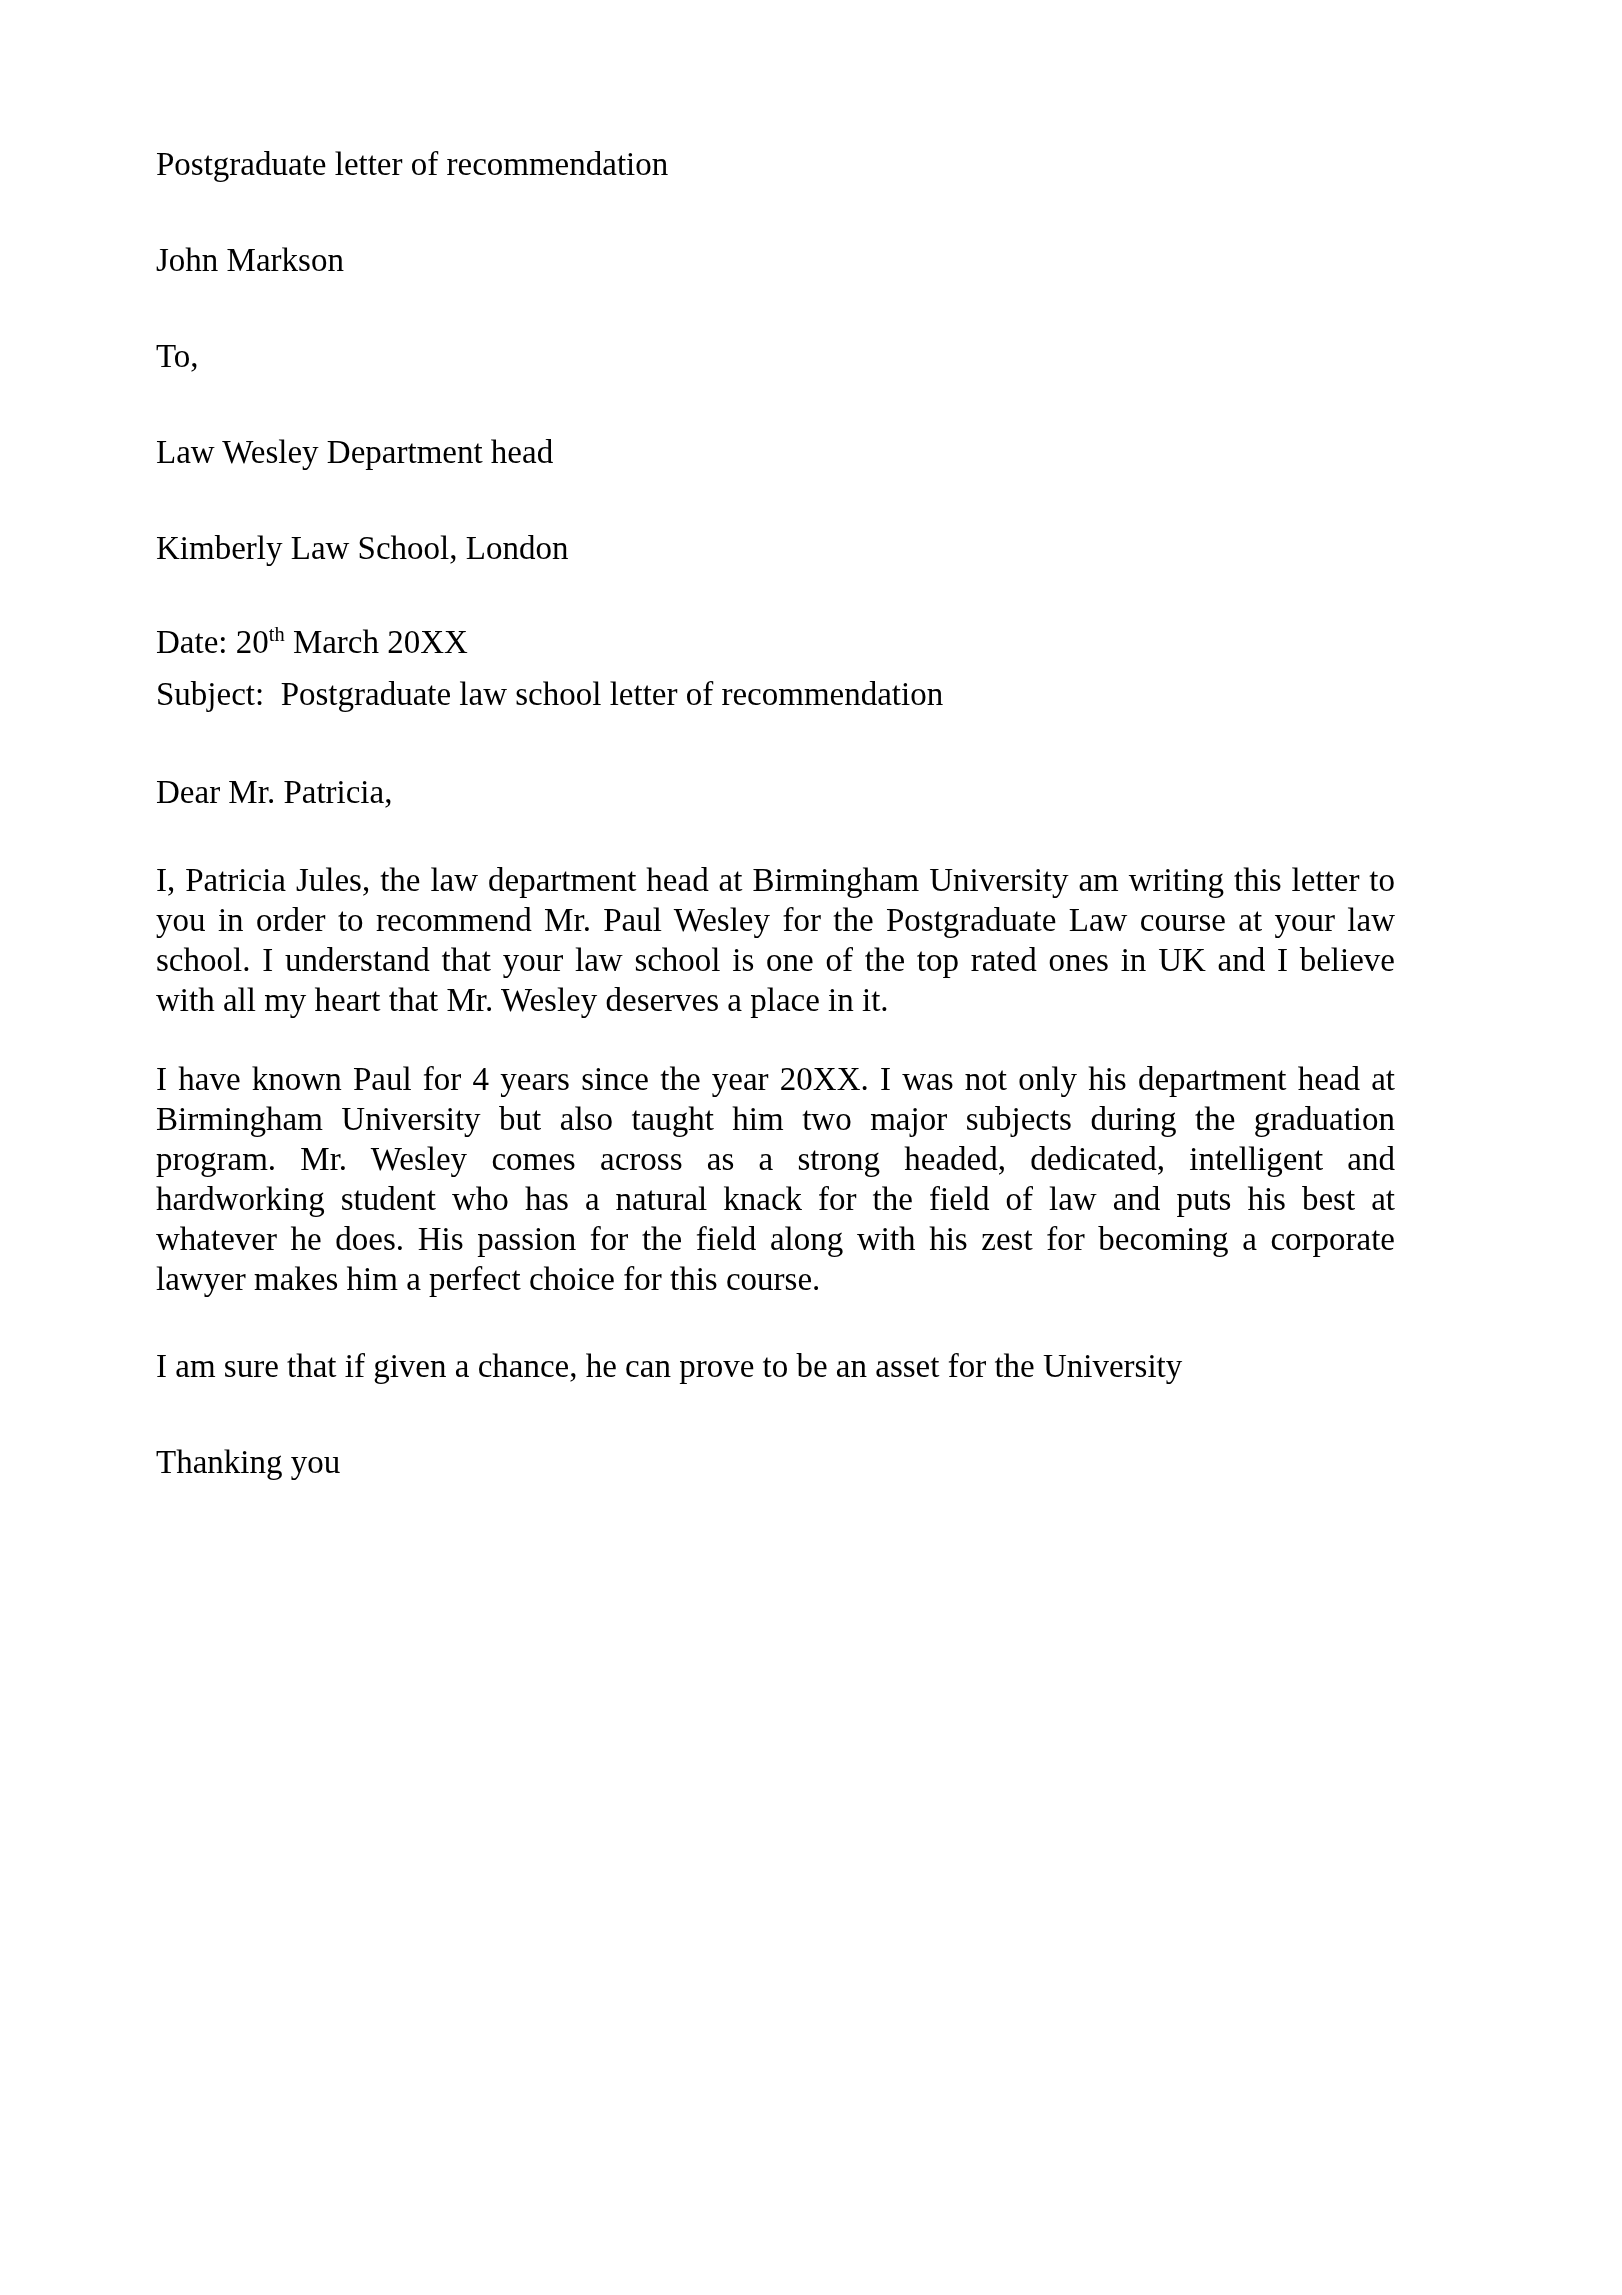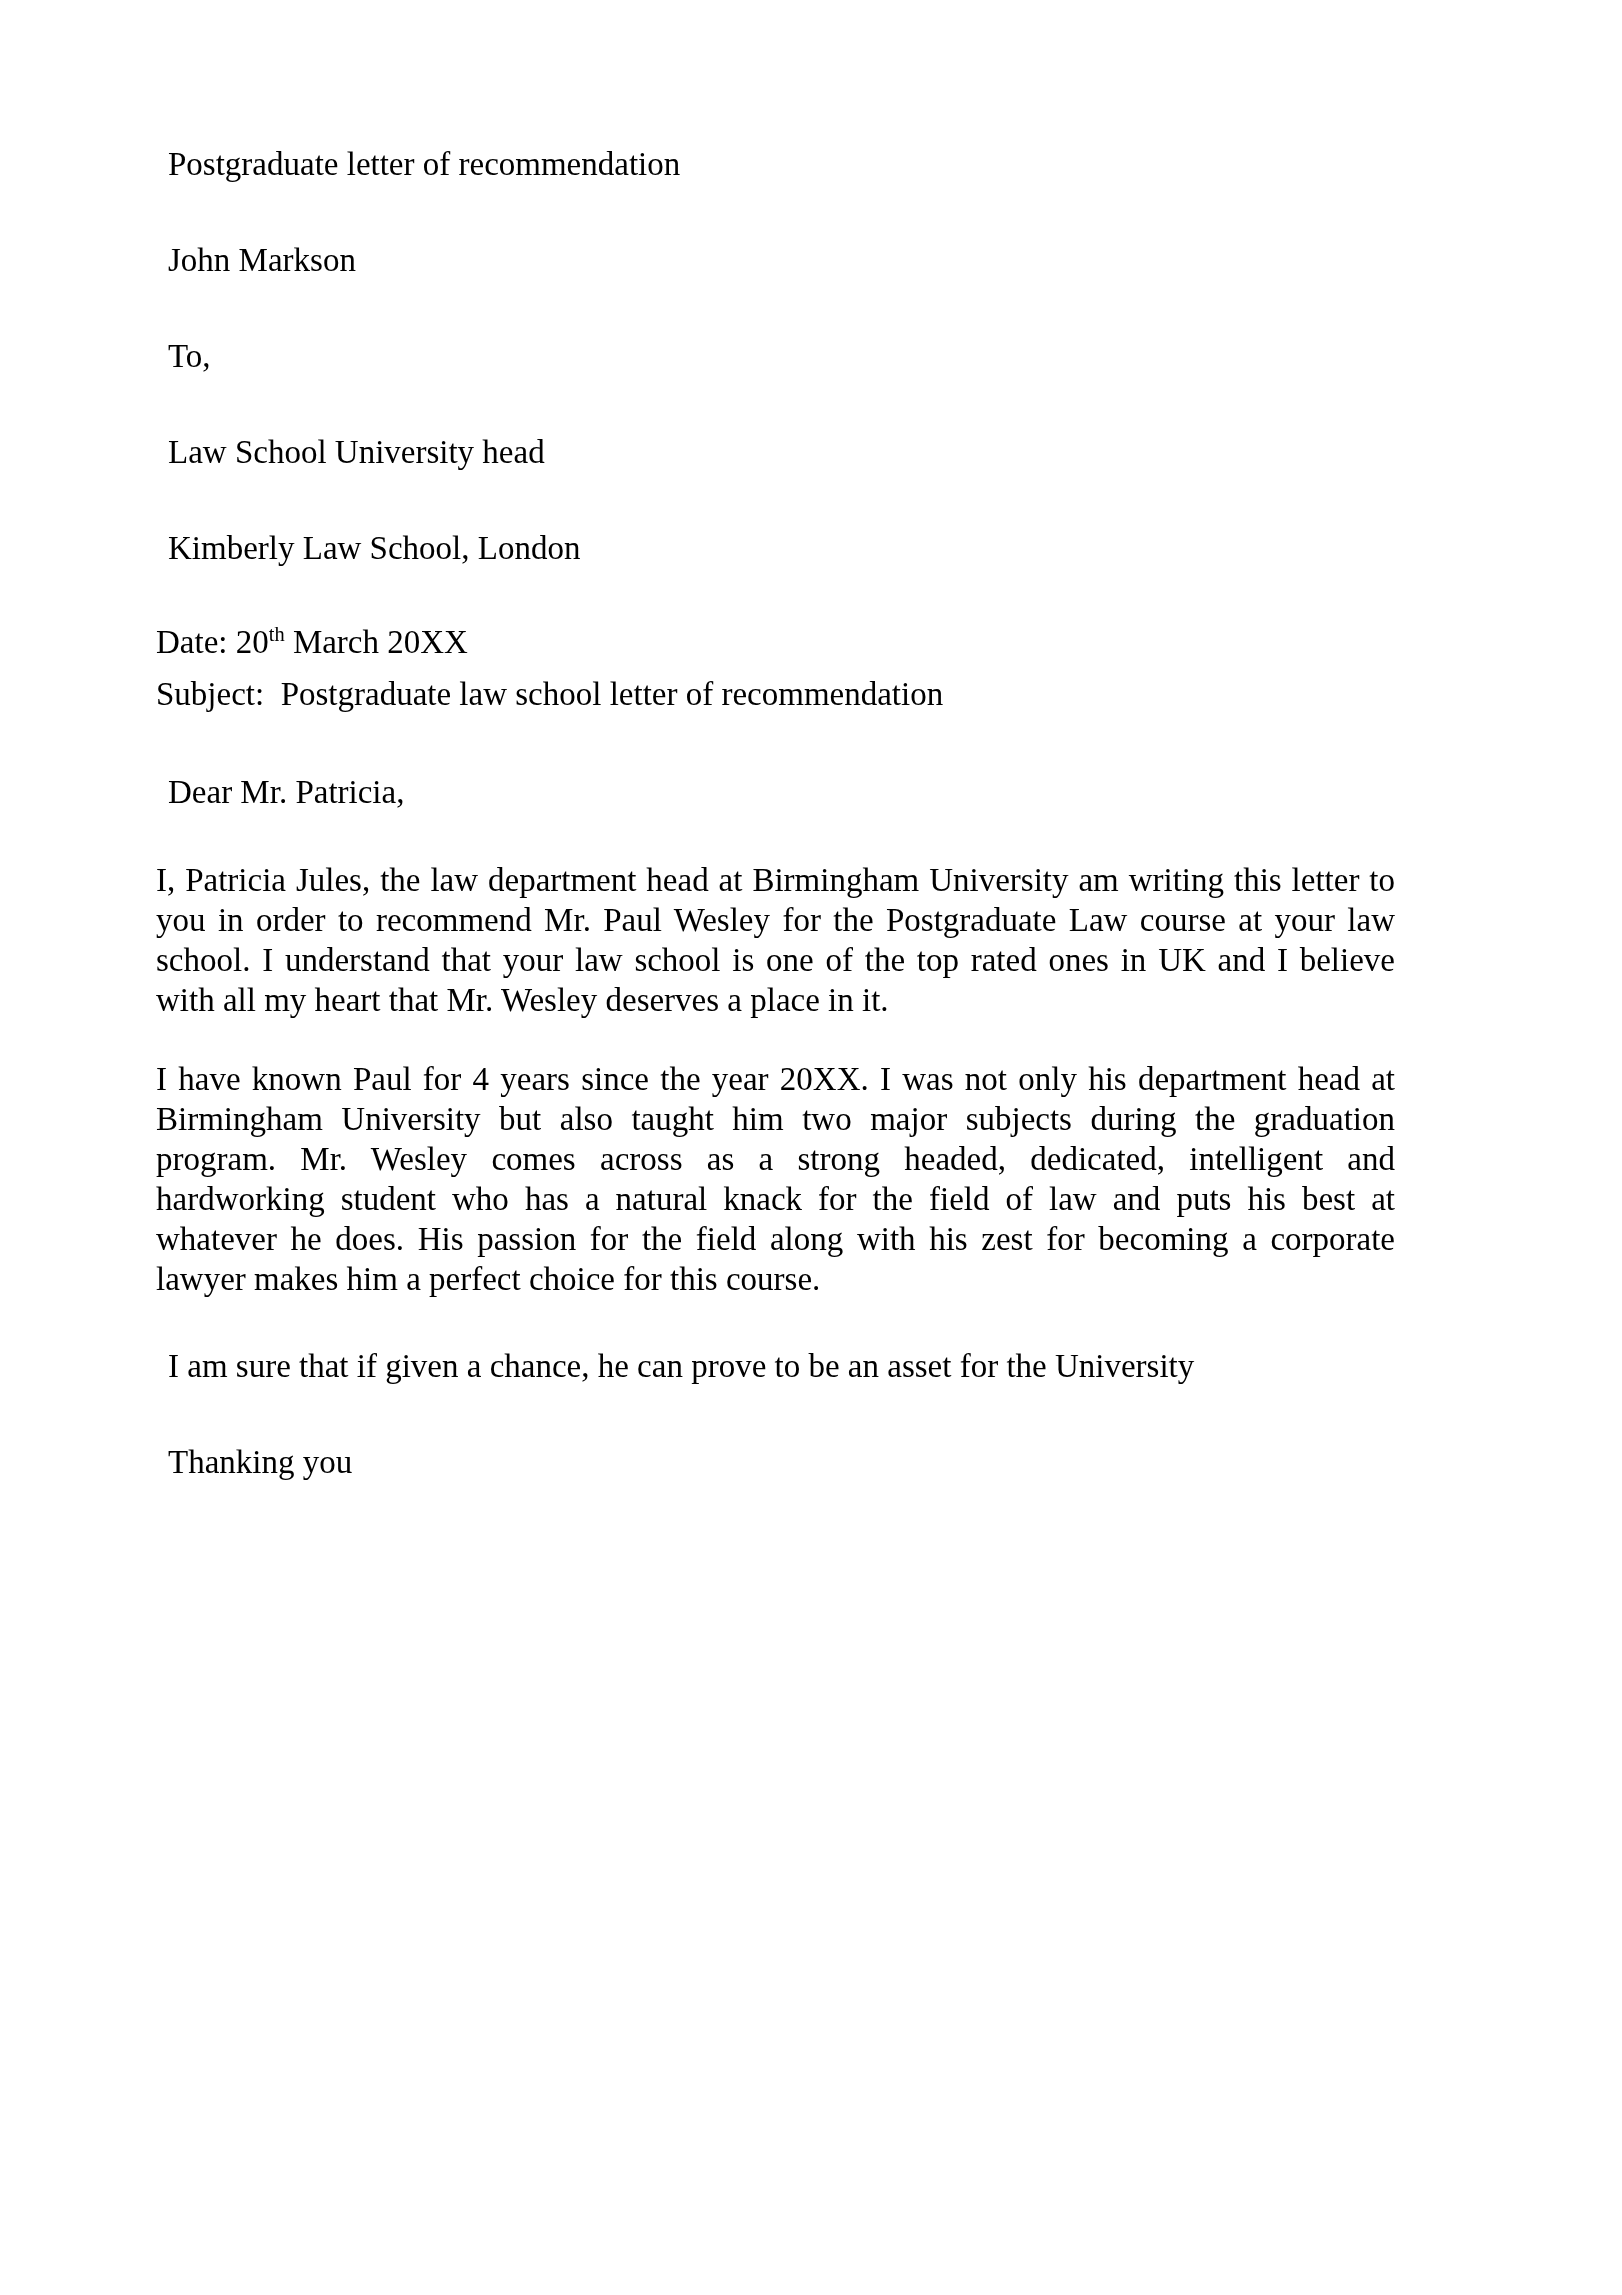--- a/index.html
+++ b/index.html
@@ -14,21 +14,21 @@
     box-sizing: border-box;
     background: #ffffff;
     color: #000000;
     font-family: "Liberation Serif", "DejaVu Serif", serif;
     font-size: 33px;
     padding: 136px 220px 0 156px;
     overflow: hidden;
   }
   .line {
     line-height: 57px;
-    margin: 0 0 39px 12px;
+    margin: 0 0 39px 0;
     white-space: pre-wrap;
   }
   .meta-block {
     line-height: 52px;
     margin: 0 0 44px 0;
   }
   .meta-line {
     white-space: pre-wrap;
   }
   .para {
@@ -46,21 +46,21 @@
 <body>
 
 <div class="page">
 
   <p class="line">Postgraduate letter of recommendation</p>
 
   <p class="line">John Markson</p>
 
   <p class="line">To,</p>
 
-  <p class="line">Law School University head</p>
+  <p class="line">Law Wesley Department head</p>
 
   <p class="line">Kimberly Law School, London</p>
 
   <div class="meta-block">
     <div class="meta-line"><span>Date: 20</span><sup class="ord">th</sup><span> March 20XX</span></div>
     <div class="meta-line">Subject:  Postgraduate law school letter of recommendation</div>
   </div>
 
   <p class="line">Dear Mr. Patricia,</p>
 

